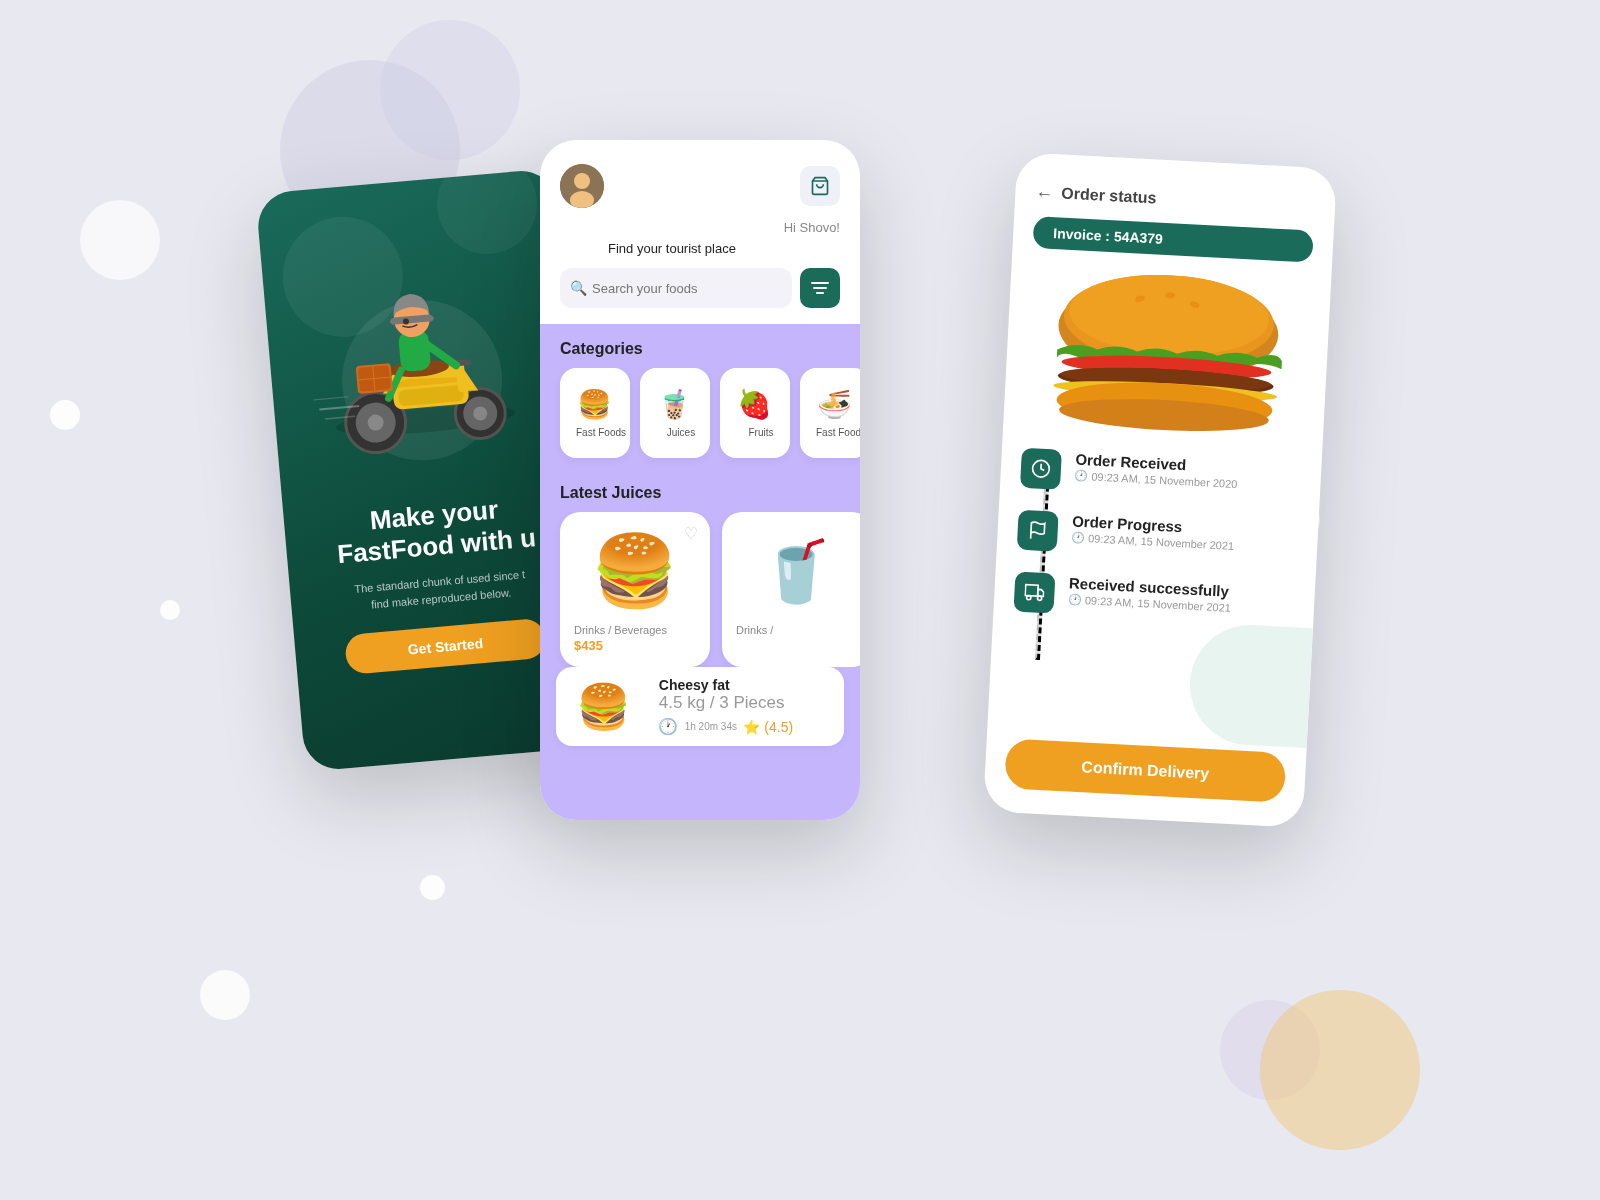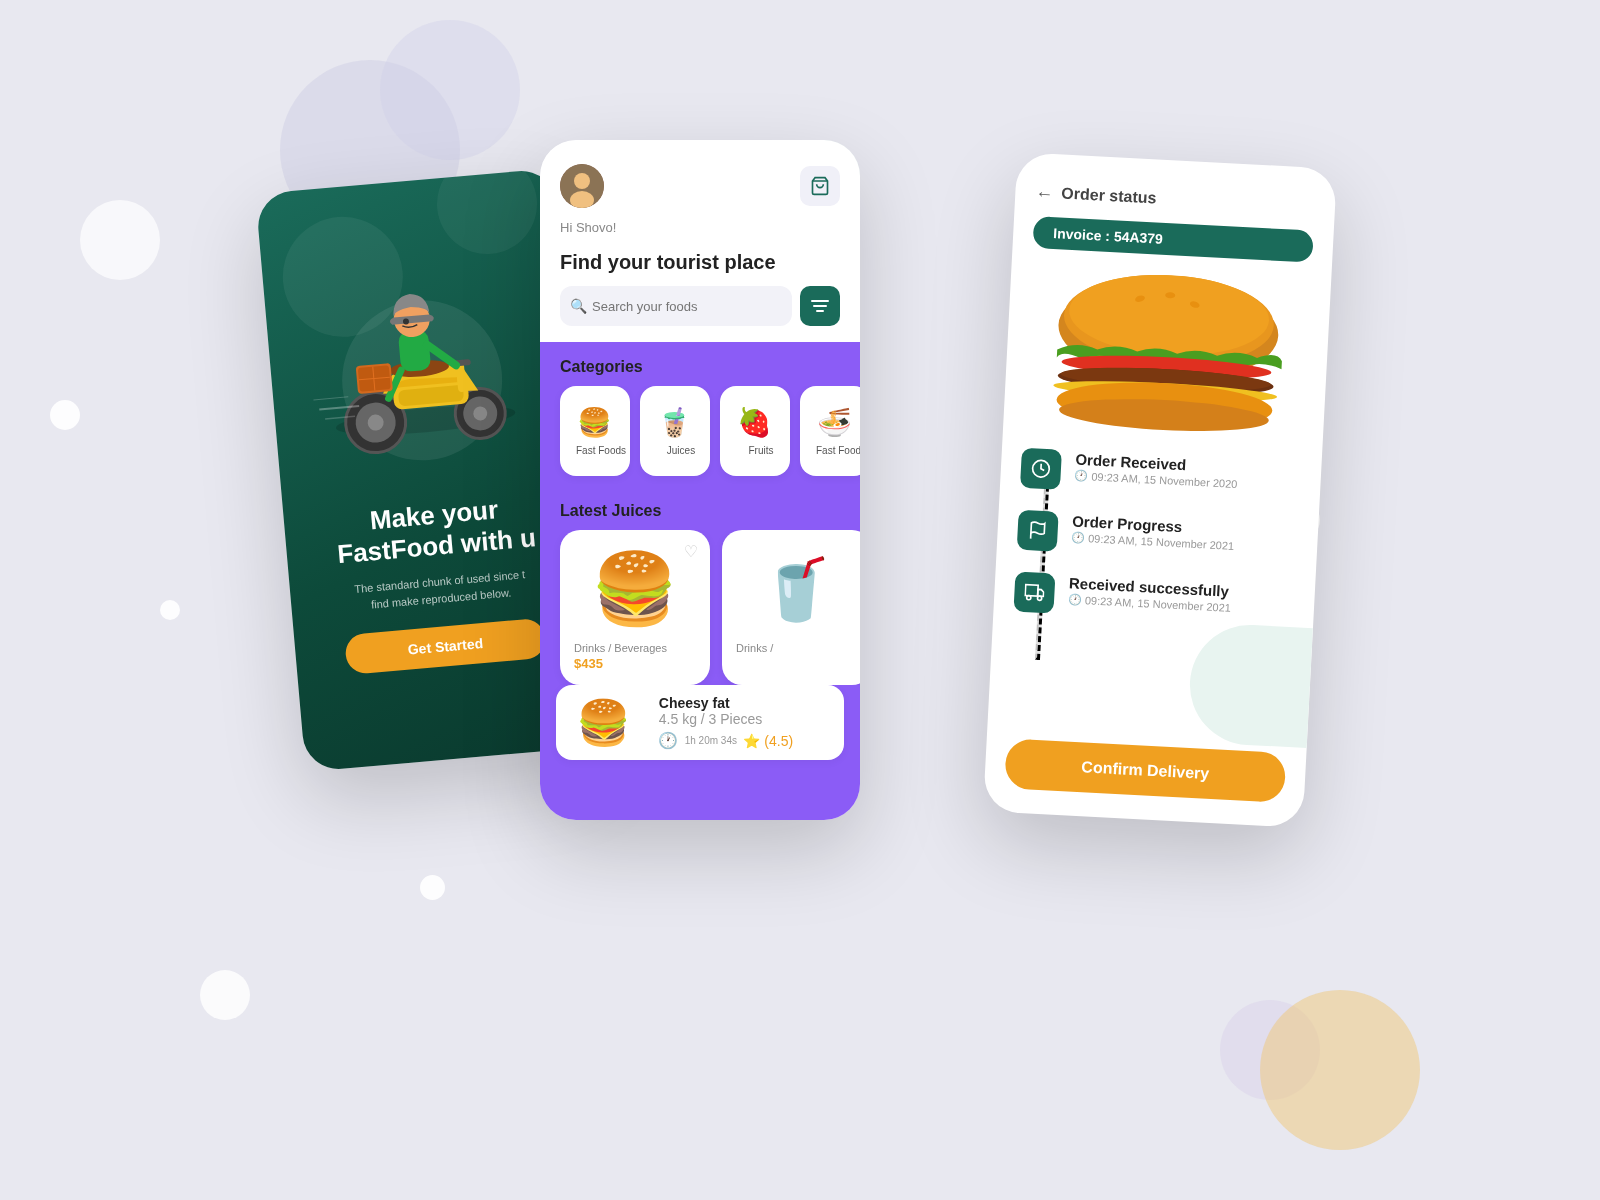--- a/index.html
+++ b/index.html
@@ -178,27 +178,29 @@
       background: #f0f0f8;
       display: flex;
       align-items: center;
       justify-content: center;
       cursor: pointer;
     }
 
     .greeting {
       font-size: 13px;
       color: #888;
-      margin-bottom: 16px;
+      margin-bottom: 6px;
+      text-align: right;
     }
 
     .main-title {
-      font-size: 20px;
-      font-weight: 700;
+      font-size: 13px;
+      font-weight: 400;
       color: #222;
+      margin-left: 48px;
     }
 
     
     .middle-blob {
       position: absolute;
       top: -10px;
       right: -20px;
       width: 140px;
       height: 120px;
       background: #e8f0f0;
@@ -248,21 +250,21 @@
       display: flex;
       align-items: center;
       justify-content: center;
       cursor: pointer;
     }
 
     .middle-scroll {
       flex: 1;
       overflow-y: auto;
       padding: 0 0 20px;
-      background: #8b5cf6;
+      background: #c4b5fd;
     }
 
     .middle-scroll::-webkit-scrollbar { display: none; }
 
     .section-title {
       font-size: 16px;
       font-weight: 800;
       color: #222;
       padding: 16px 20px 10px;
     }
@@ -361,21 +363,21 @@
       border-radius: 16px;
       box-shadow: 0 2px 8px rgba(0,0,0,0.05);
     }
 
     .new-recipe-img {
       font-size: 40px;
     }
 
     .new-recipe-info { flex: 1; margin-left: 16px; }
     .new-recipe-name { font-size: 14px; font-weight: 700; color: #222; }
-    .new-recipe-size { font-size: 14px; color: #999; }
+    .new-recipe-size { font-size: 17px; color: #999; }
     .new-recipe-meta { display: flex; align-items: center; gap: 6px; margin-top: 4px; }
     .new-recipe-time { font-size: 10px; color: #999; }
     .new-recipe-rating { font-size: 14px; color: #f0a020; }
 
     
     .phone-right {
       width: 320px;
       height: 660px;
       background: white;
       right: 80px;

